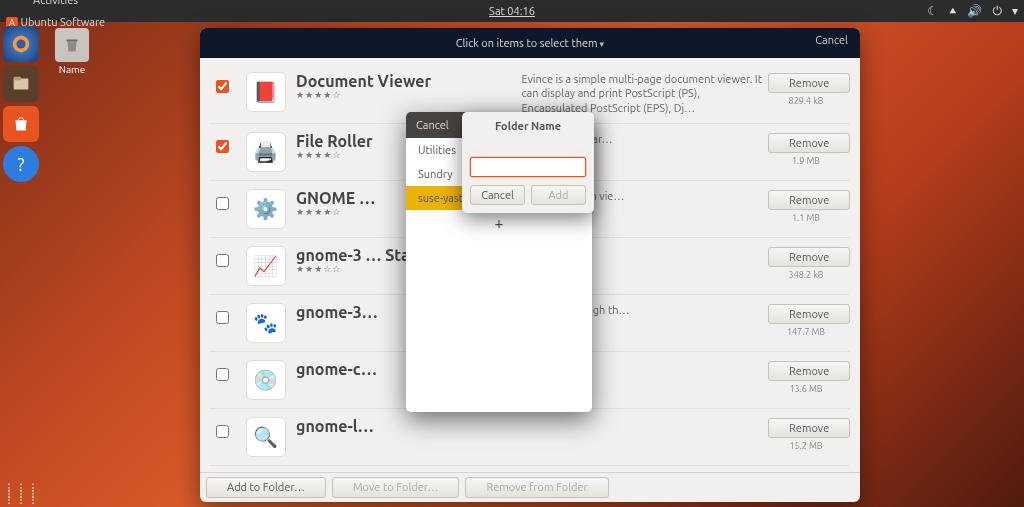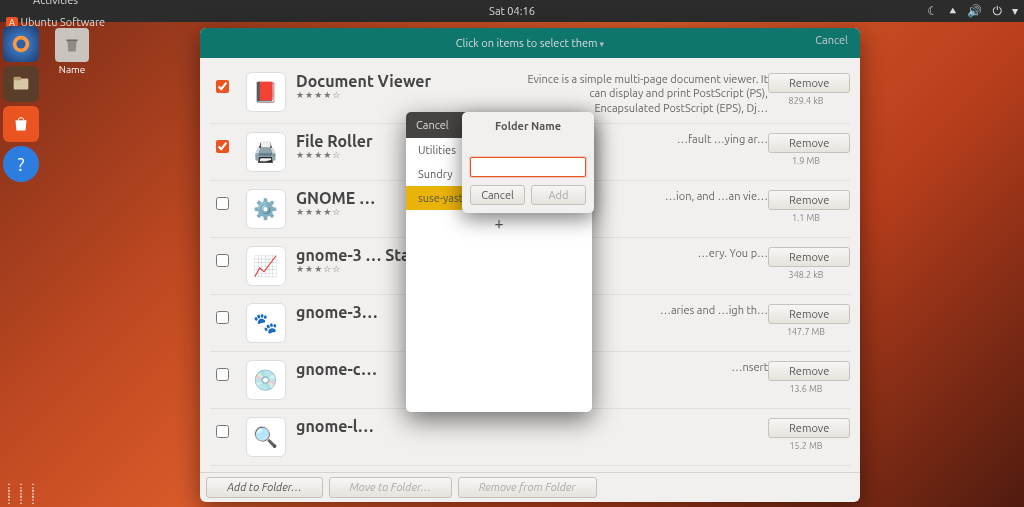--- a/index.html
+++ b/index.html
@@ -9,60 +9,60 @@
     position: relative;
     color: #3c3c3c;
   }
   
   .topbar {
     position: absolute; top: 0; left: 0; right: 0; height: 22px;
     background: #2c2c2c; color: #ddd; font-size: 11px;
     display: flex; align-items: center; padding: 0 6px;
   }
   .topbar .left { display:flex; align-items:center; gap:10px;flex-direction:column; }
-  .topbar .center { position:absolute; left:50%; transform:translateX(-50%); }
+  .topbar .center { position:absolute; left:50%; transform:translateX(-50%);text-decoration:underline; }
   .topbar .right { margin-left:auto; display:flex; gap:10px; font-size:12px;}
   .ub-orange { background:#e95420; padding:1px 3px; border-radius:2px; color:#fff; font-size:9px;}
   
   .launcher { position:absolute; left:0; top:22px; width:42px; height:485px; }
   .launcher .tile { width:36px; height:36px; margin:4px auto; border-radius:6px; display:flex;align-items:center;justify-content:center;}
   .tile.ff { background: radial-gradient(#4a8de4,#1b3a6a); }
   .tile.sw { background: #e95420; }
   .tile.help { background: #2d7de0; border-radius:50%; color:#fff; font-size:18px;}
   .tile.files { background:#5a3e2a;}
   .tile svg { width:22px; height:22px; }
   
   .trash { position:absolute; left:52px; top:28px; text-align:center; color:#fff; font-size:10px; width:40px;}
   .trash .can { width:34px; height:34px; border-radius:4px; background:#c9c4bd; margin:0 auto 2px; display:flex;align-items:center;justify-content:center;}
   
   .window {
     position:absolute; left:200px; top:28px; width:660px; height:474px;
     background:#f2f0ee; border-radius:6px; overflow:hidden;
     box-shadow: 0 6px 24px rgba(0,0,0,.45);
     display:flex; flex-direction:column;
   }
-  .winheader { height:30px; background:#0f766e; color:#ddd; font-size:11px;
+  .winheader { height:30px; background:#0f172a; color:#ddd; font-size:11px;
     display:flex; align-items:center; justify-content:center; position:relative;}
   .winheader .cancel { position:absolute; right:12px; top:6px; font-size:11px; color:#ccc;}
   .winheader .dd::after { content:" \25BE"; font-size:9px; color:#bbb;}
   .listarea { flex:1; overflow:hidden; padding:6px 10px 0; }
   .row { display:flex; align-items:flex-start; padding:8px 6px; border-bottom:1px solid #e3e0dc; }
   .row .chk { width:20px; padding-top:6px; }
   .chk input { accent-color:#e95420; }
   .row .icon { width:40px; height:40px; border-radius:6px; margin:0 10px; background:#fff;
     border:1px solid #ddd; display:flex; align-items:center; justify-content:center; font-size:20px;}
   .row .meta { flex:1; min-width:0; }
   .row .title { font-weight:600; font-size:16px; color:#444; }
   .row .stars { font-size:9px; color:#777; letter-spacing:1px;}
-  .row .desc { font-size:11px; color:#666; line-height:1.3; margin-left:20px; flex:1.2;text-align:right; }
+  .row .desc { font-size:11px; color:#666; line-height:1.3; margin-left:20px; flex:1.2; }
   .row .rightcol { width:76px; text-align:center;}
   .btn { display:inline-block; padding:3px 20px; font-size:11px; border:1px solid #c6c1bb;
     background:linear-gradient(#f7f6f4,#e6e3de); border-radius:3px; color:#555;}
   .size { font-size:9px; color:#888; margin-top:3px;}
-  .bottombar { height:30px; border-top:1px solid #d6d2cc; padding:4px 6px; display:flex; gap:6px;font-style:italic;}
+  .bottombar { height:30px; border-top:1px solid #d6d2cc; padding:4px 6px; display:flex; gap:6px;}
   .bottombar .btn.disabled { color:#aaa; }
   
   .folder-dialog {
     position:absolute; left:406px; top:112px; width:186px; height:300px;
     background:#fff; border-radius:5px; box-shadow:0 8px 26px rgba(0,0,0,.55);
     overflow:hidden; display:flex; flex-direction:column;
   }
   .fd-header { height:26px; background:#474341; color:#ddd; font-size:11px;
     display:flex; align-items:center; padding:0 10px;}
   .fd-list .item { padding:6px 12px; font-size:11px; color:#555;}

